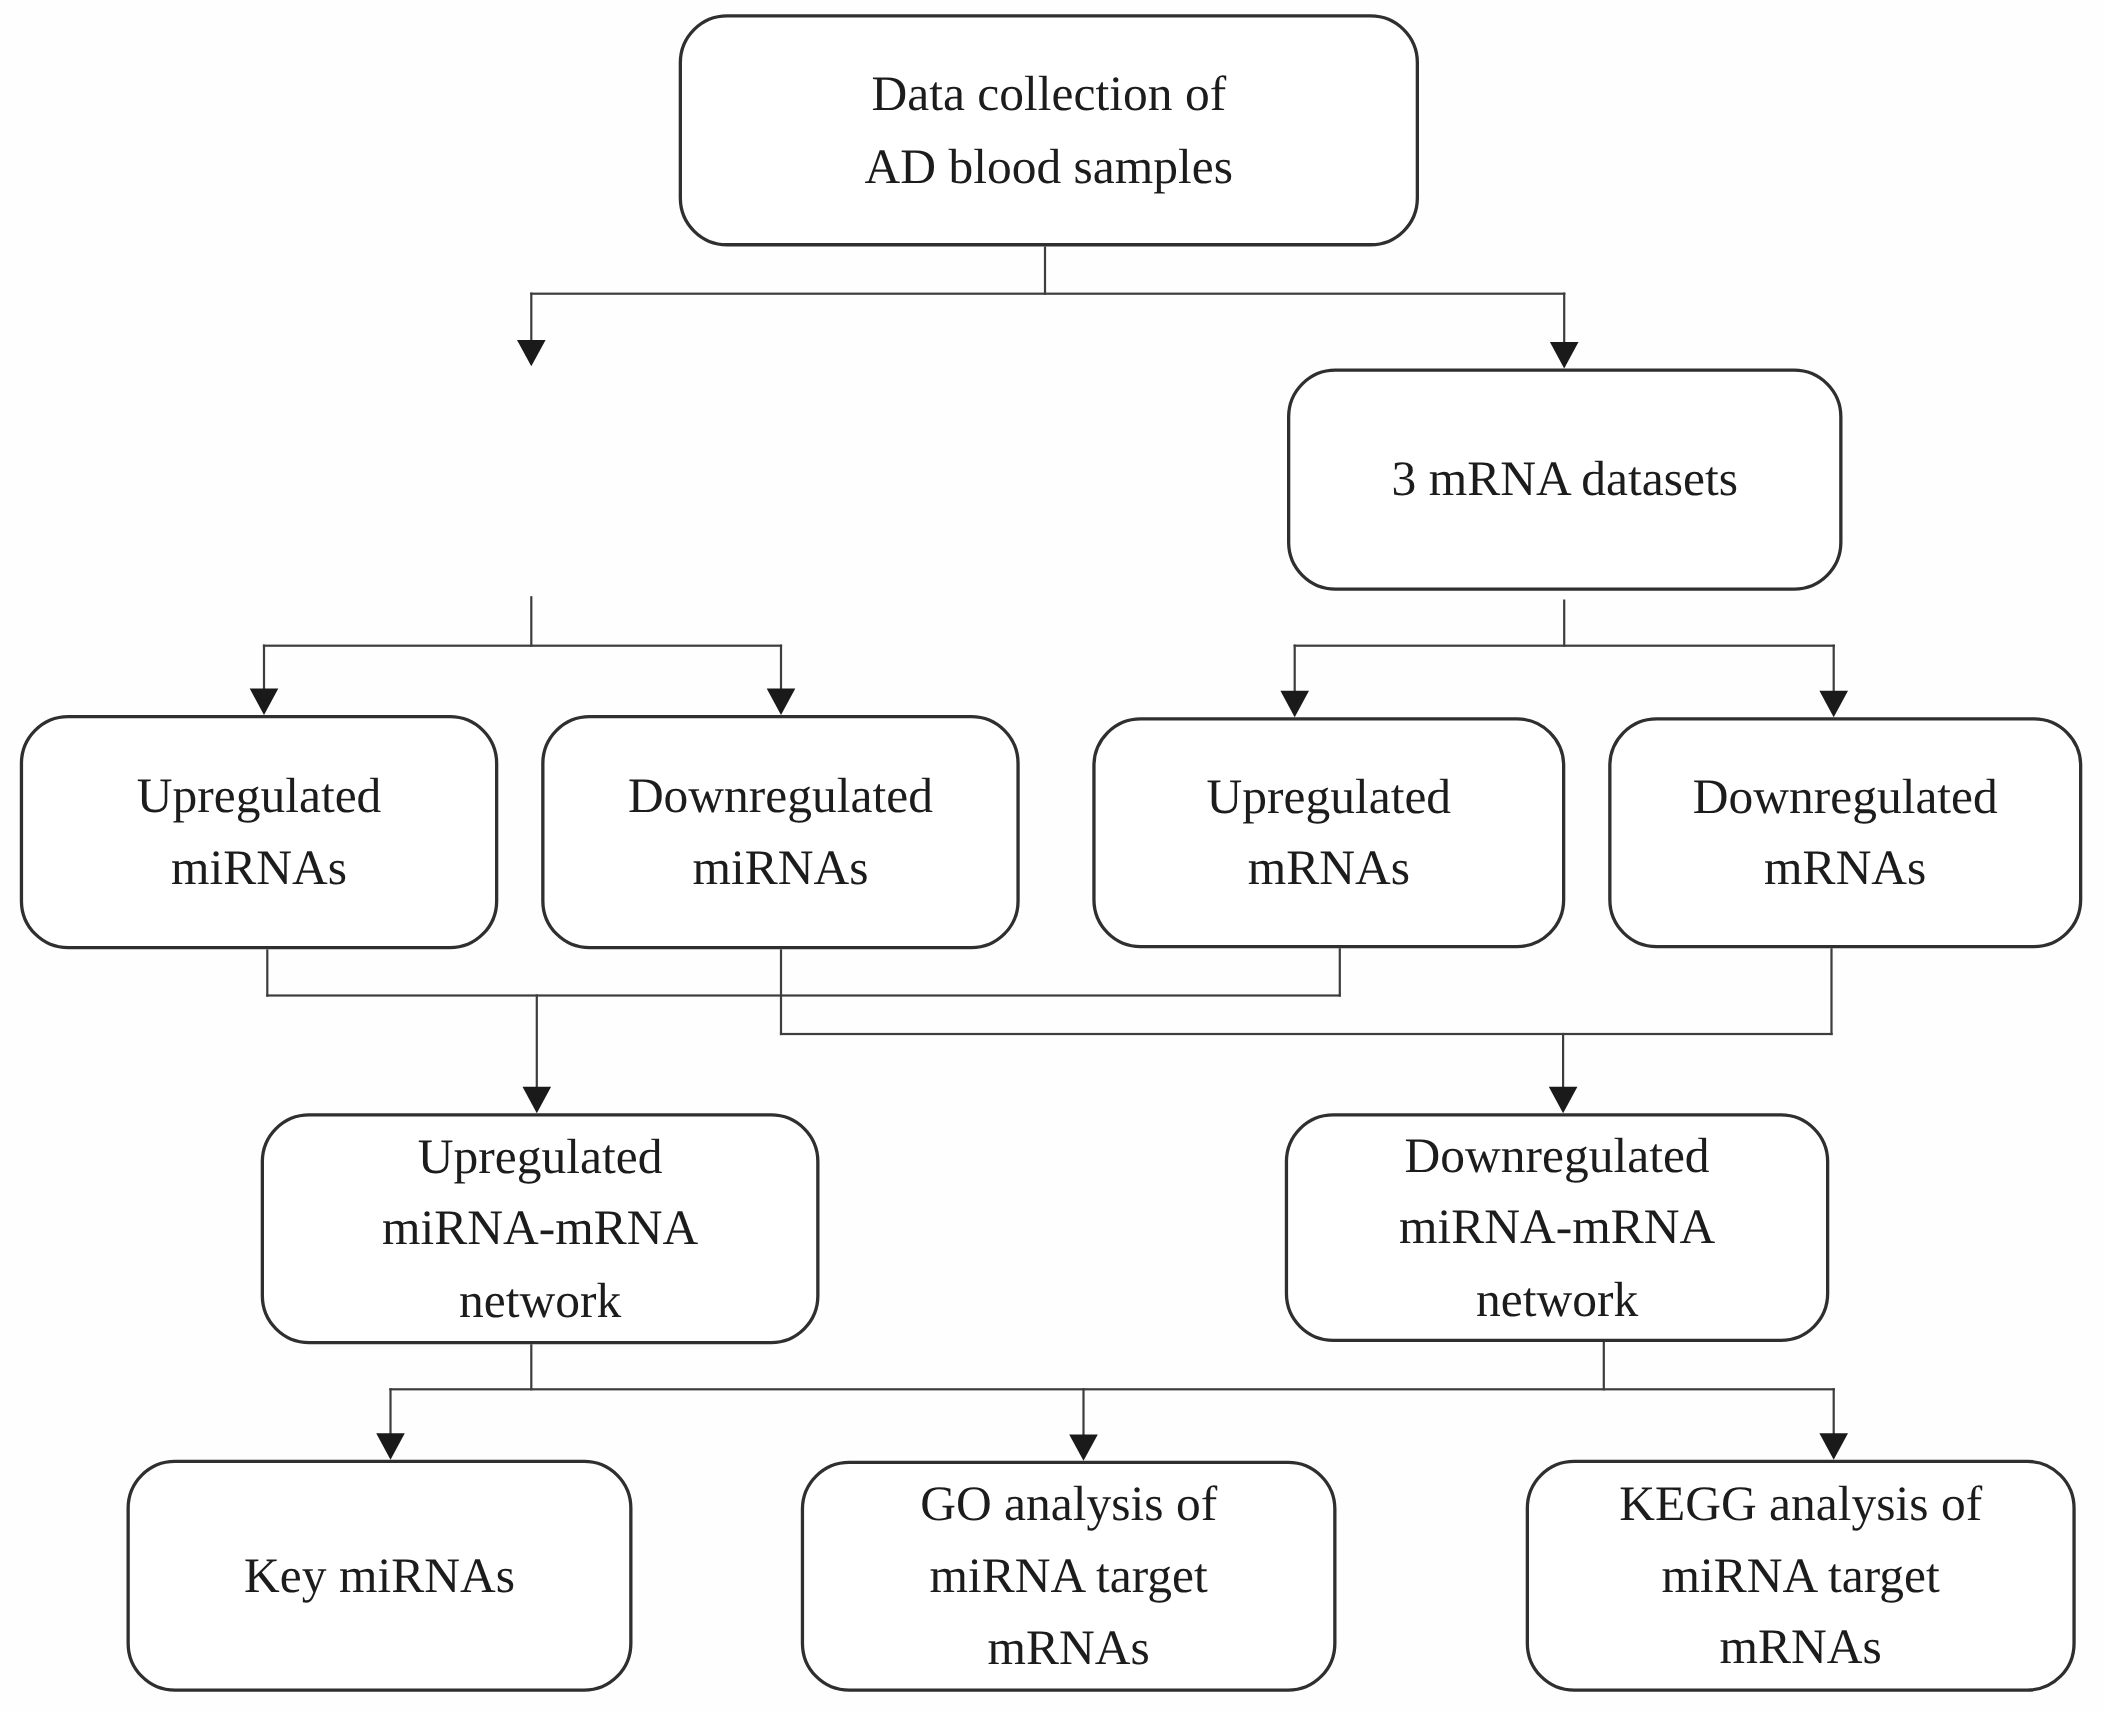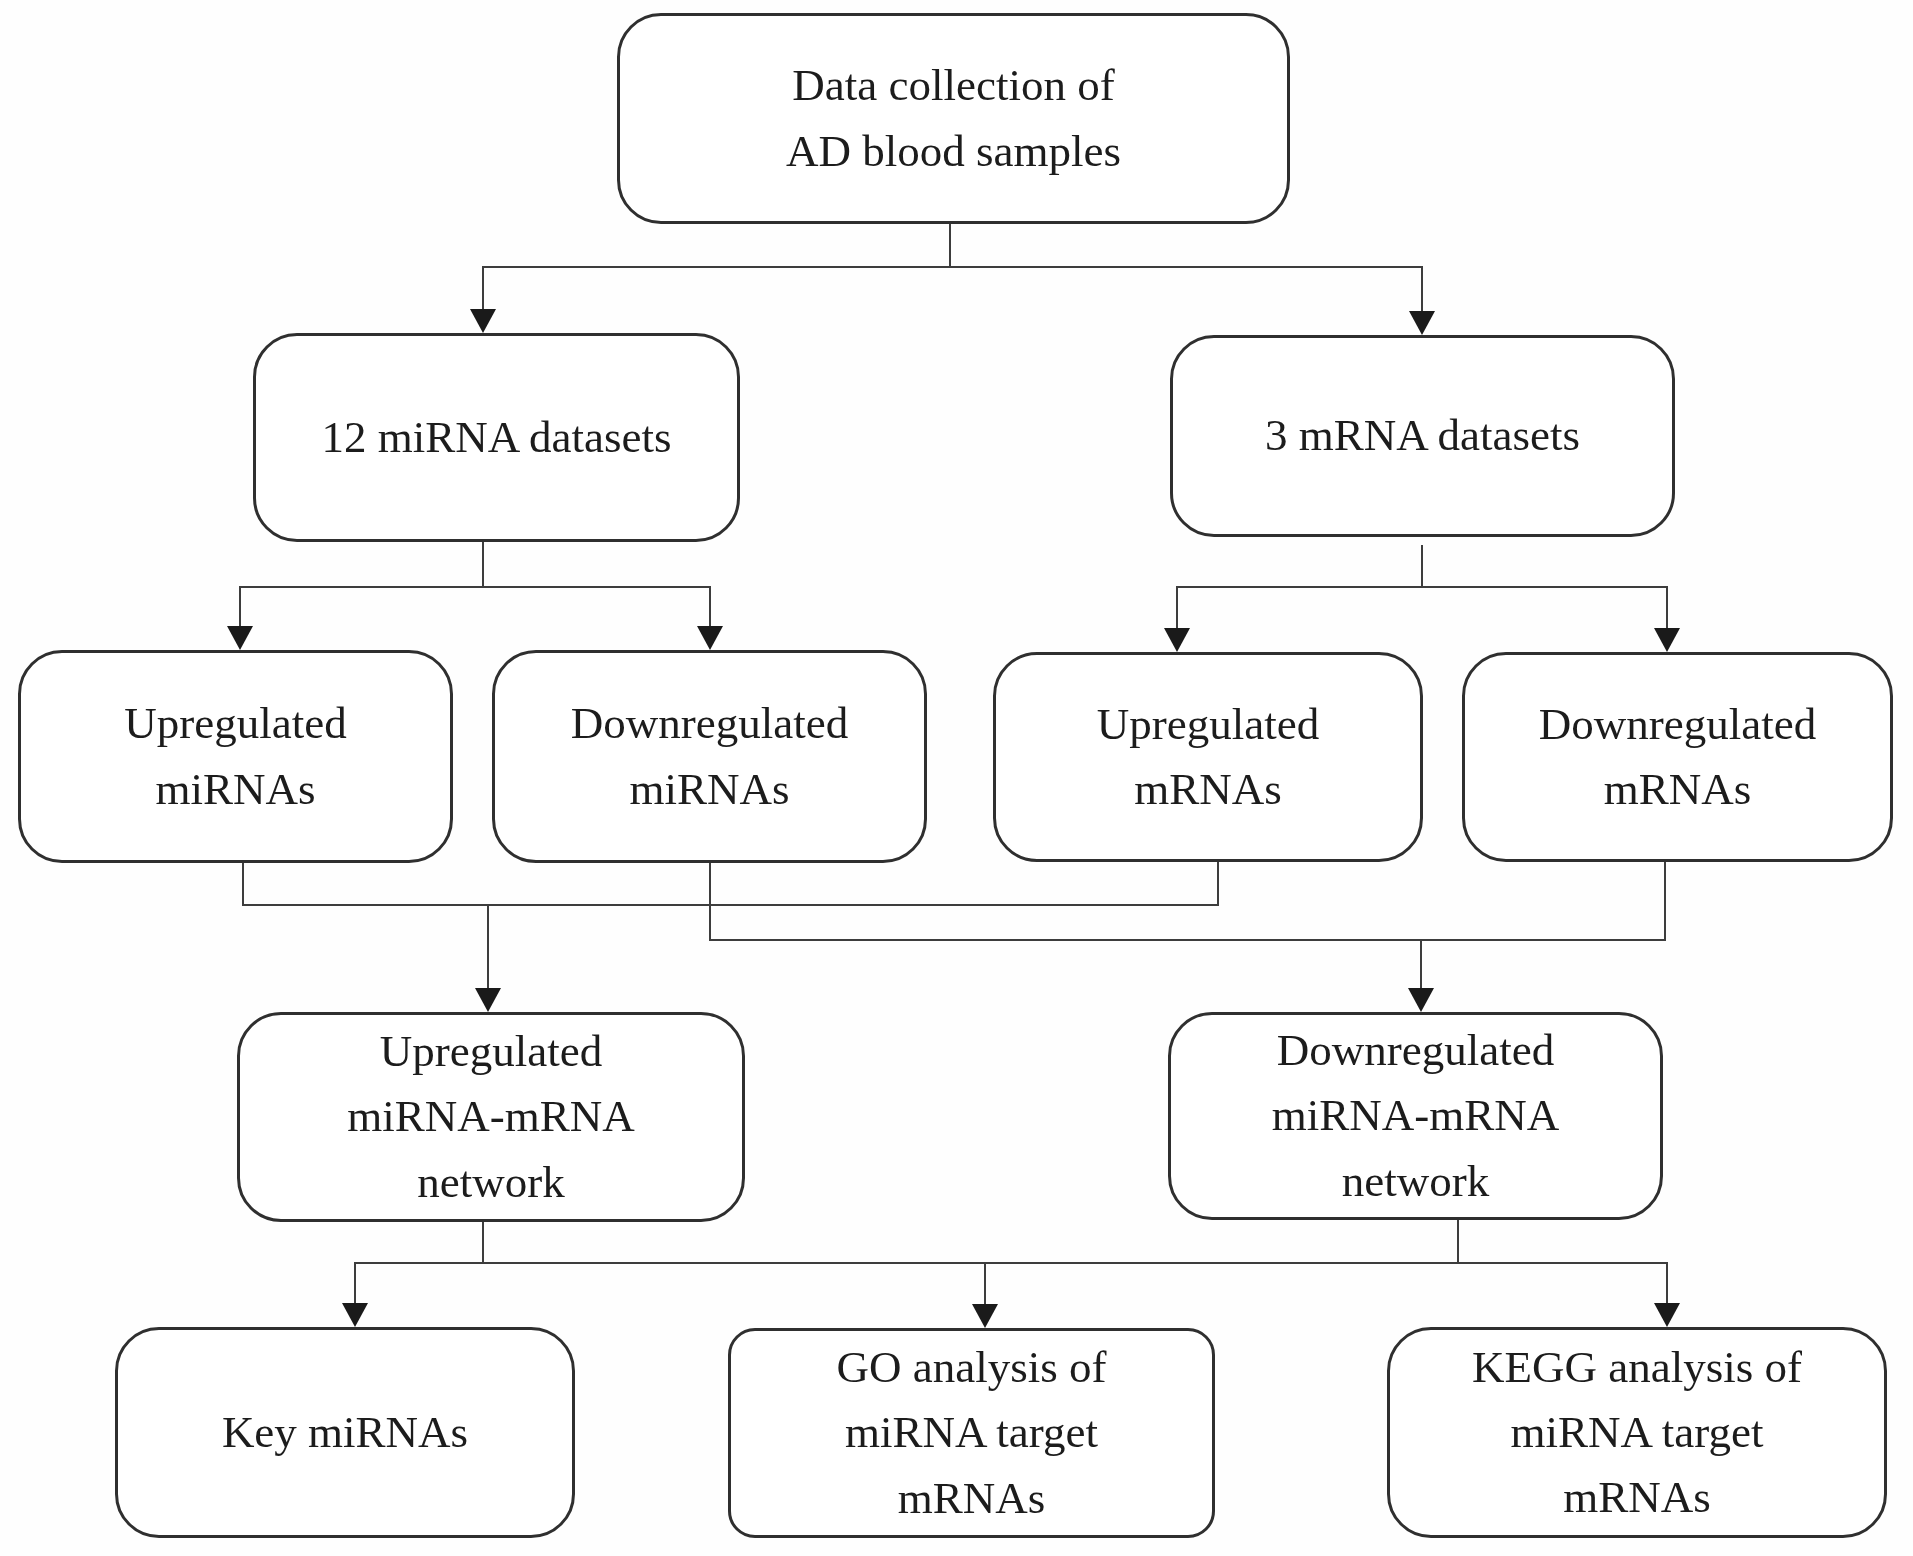--- a/index.html
+++ b/index.html
@@ -55,23 +55,20 @@
 </head>
 <body>
 
 <div class="stage">
 
   <div class="node" style="left:617px; top:13px; width:673px; height:211px;">
     <span class="label">Data collection of
 AD blood samples</span>
   </div>
 
-  <div class="node" style="left:253px; top:333px; width:487px; height:209px;">
-    <span class="label">12 miRNA datasets</span>
-  </div>
 
   <div class="node" style="left:1170px; top:335px; width:505px; height:202px;">
     <span class="label">3 mRNA datasets</span>
   </div>
 
   <div class="node" style="left:18px; top:650px; width:435px; height:213px;">
     <span class="label">Upregulated
 miRNAs</span>
   </div>
 
@@ -99,21 +96,21 @@
   <div class="node" style="left:1168px; top:1012px; width:495px; height:208px;">
     <span class="label">Downregulated
 miRNA-mRNA
 network</span>
   </div>
 
   <div class="node" style="left:115px; top:1327px; width:460px; height:211px;">
     <span class="label">Key miRNAs</span>
   </div>
 
-  <div class="node" style="left:728px; top:1328px; width:487px; height:210px;border-radius:27px;">
+  <div class="node" style="left:728px; top:1328px; width:487px; height:210px;">
     <span class="label">GO analysis of
 miRNA target
 mRNAs</span>
   </div>
 
   <div class="node" style="left:1387px; top:1327px; width:500px; height:211px;">
     <span class="label">KEGG analysis of
 miRNA target
 mRNAs</span>
   </div>

